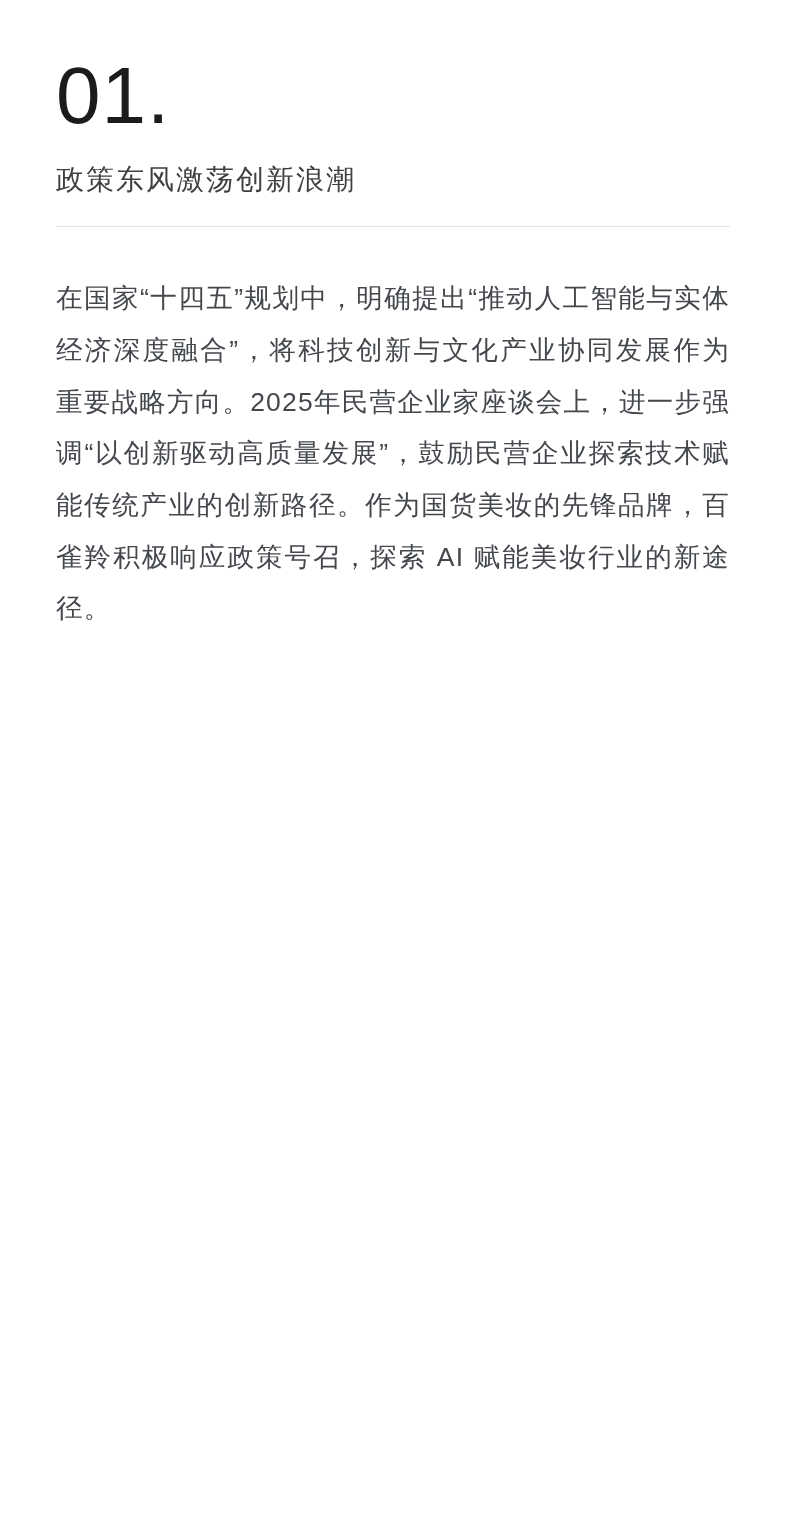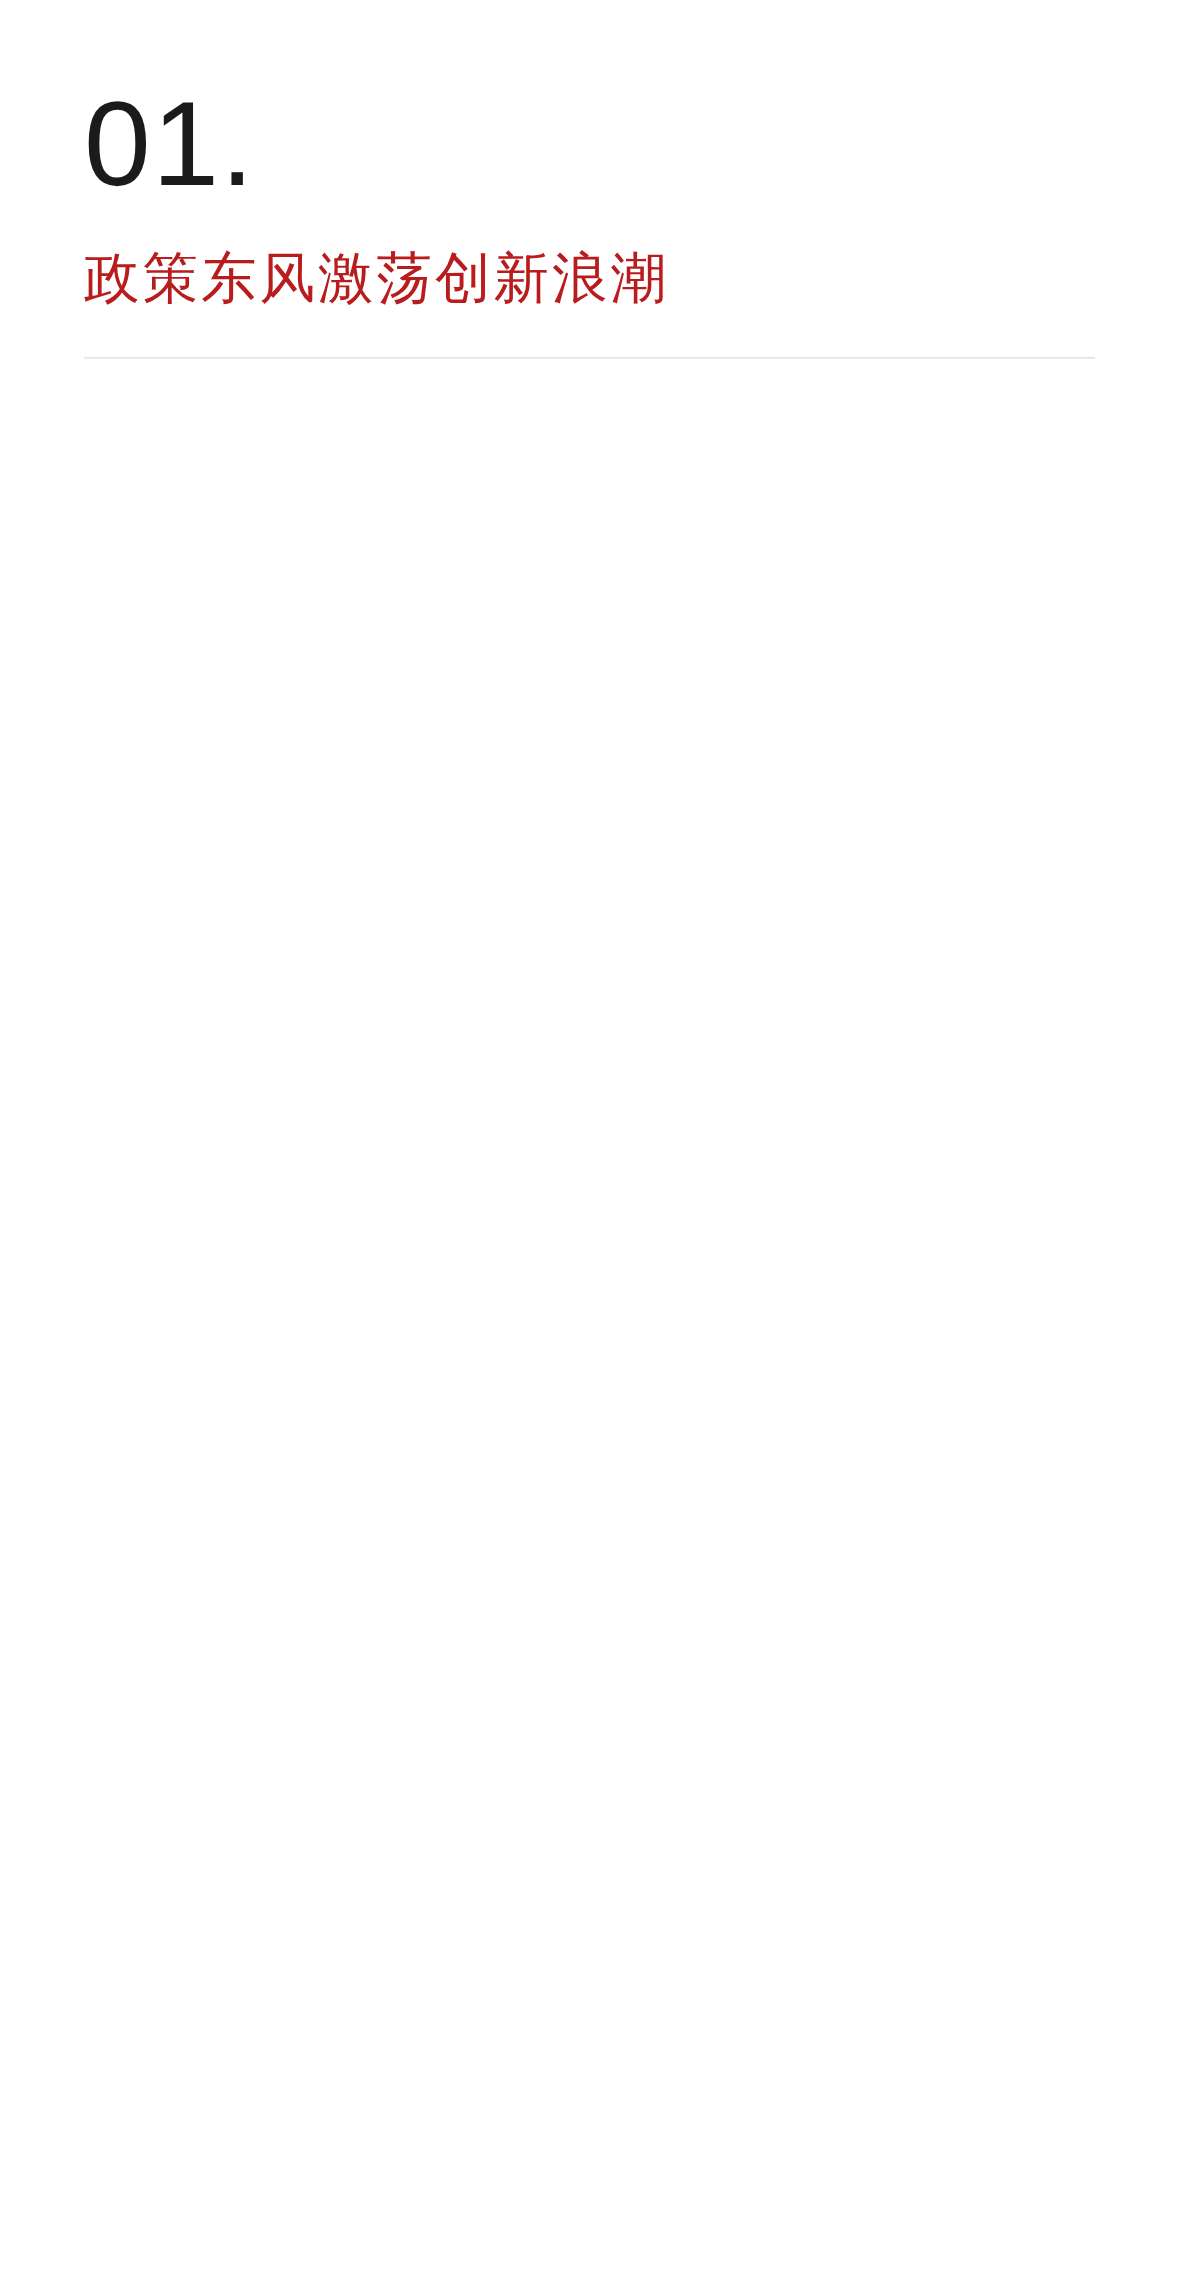--- a/index.html
+++ b/index.html
@@ -24,23 +24,23 @@
   .section-number {
     font-size: 80px;
     line-height: 1.0;
     font-weight: 400;
     color: #1b1b1b;
     letter-spacing: 1px;
     margin: 0 0 26px 0;
     font-family: "Liberation Sans", "DejaVu Sans", sans-serif;
   }
   .section-title {
-    font-size: 37px;
+    font-size: 28px;
     line-height: 1.3;
-    color: #b91c1c;
+    color: #404040;
     font-weight: 400;
     letter-spacing: 2px;
     margin: 0 0 28px 0;
   }
   .divider {
     border: none;
     border-top: 1px solid #e2e2e2;
     margin: 0 0 46px 0;
     width: 100%;
   }
@@ -62,15 +62,16 @@
 <body>
 
 <div class="page">
 
   <div class="section-number">01.</div>
 
   <h2 class="section-title">政策东风激荡创新浪潮</h2>
 
   <hr class="divider">
 
+  <p class="body-paragraph">在国家“十四五”规划中，明确提出“推动人工智能与实体经济深度融合”，将科技创新与文化产业协同发展作为重要战略方向。2025年民营企业家座谈会上，进一步强调“以创新驱动高质量发展”，鼓励民营企业探索技术赋能传统产业的创新路径。作为国货美妆的先锋品牌，百雀羚积极响应政策号召，探索 AI 赋能美妆行业的新途径。</p>
 
 
 </div>
 
 </body></html>

